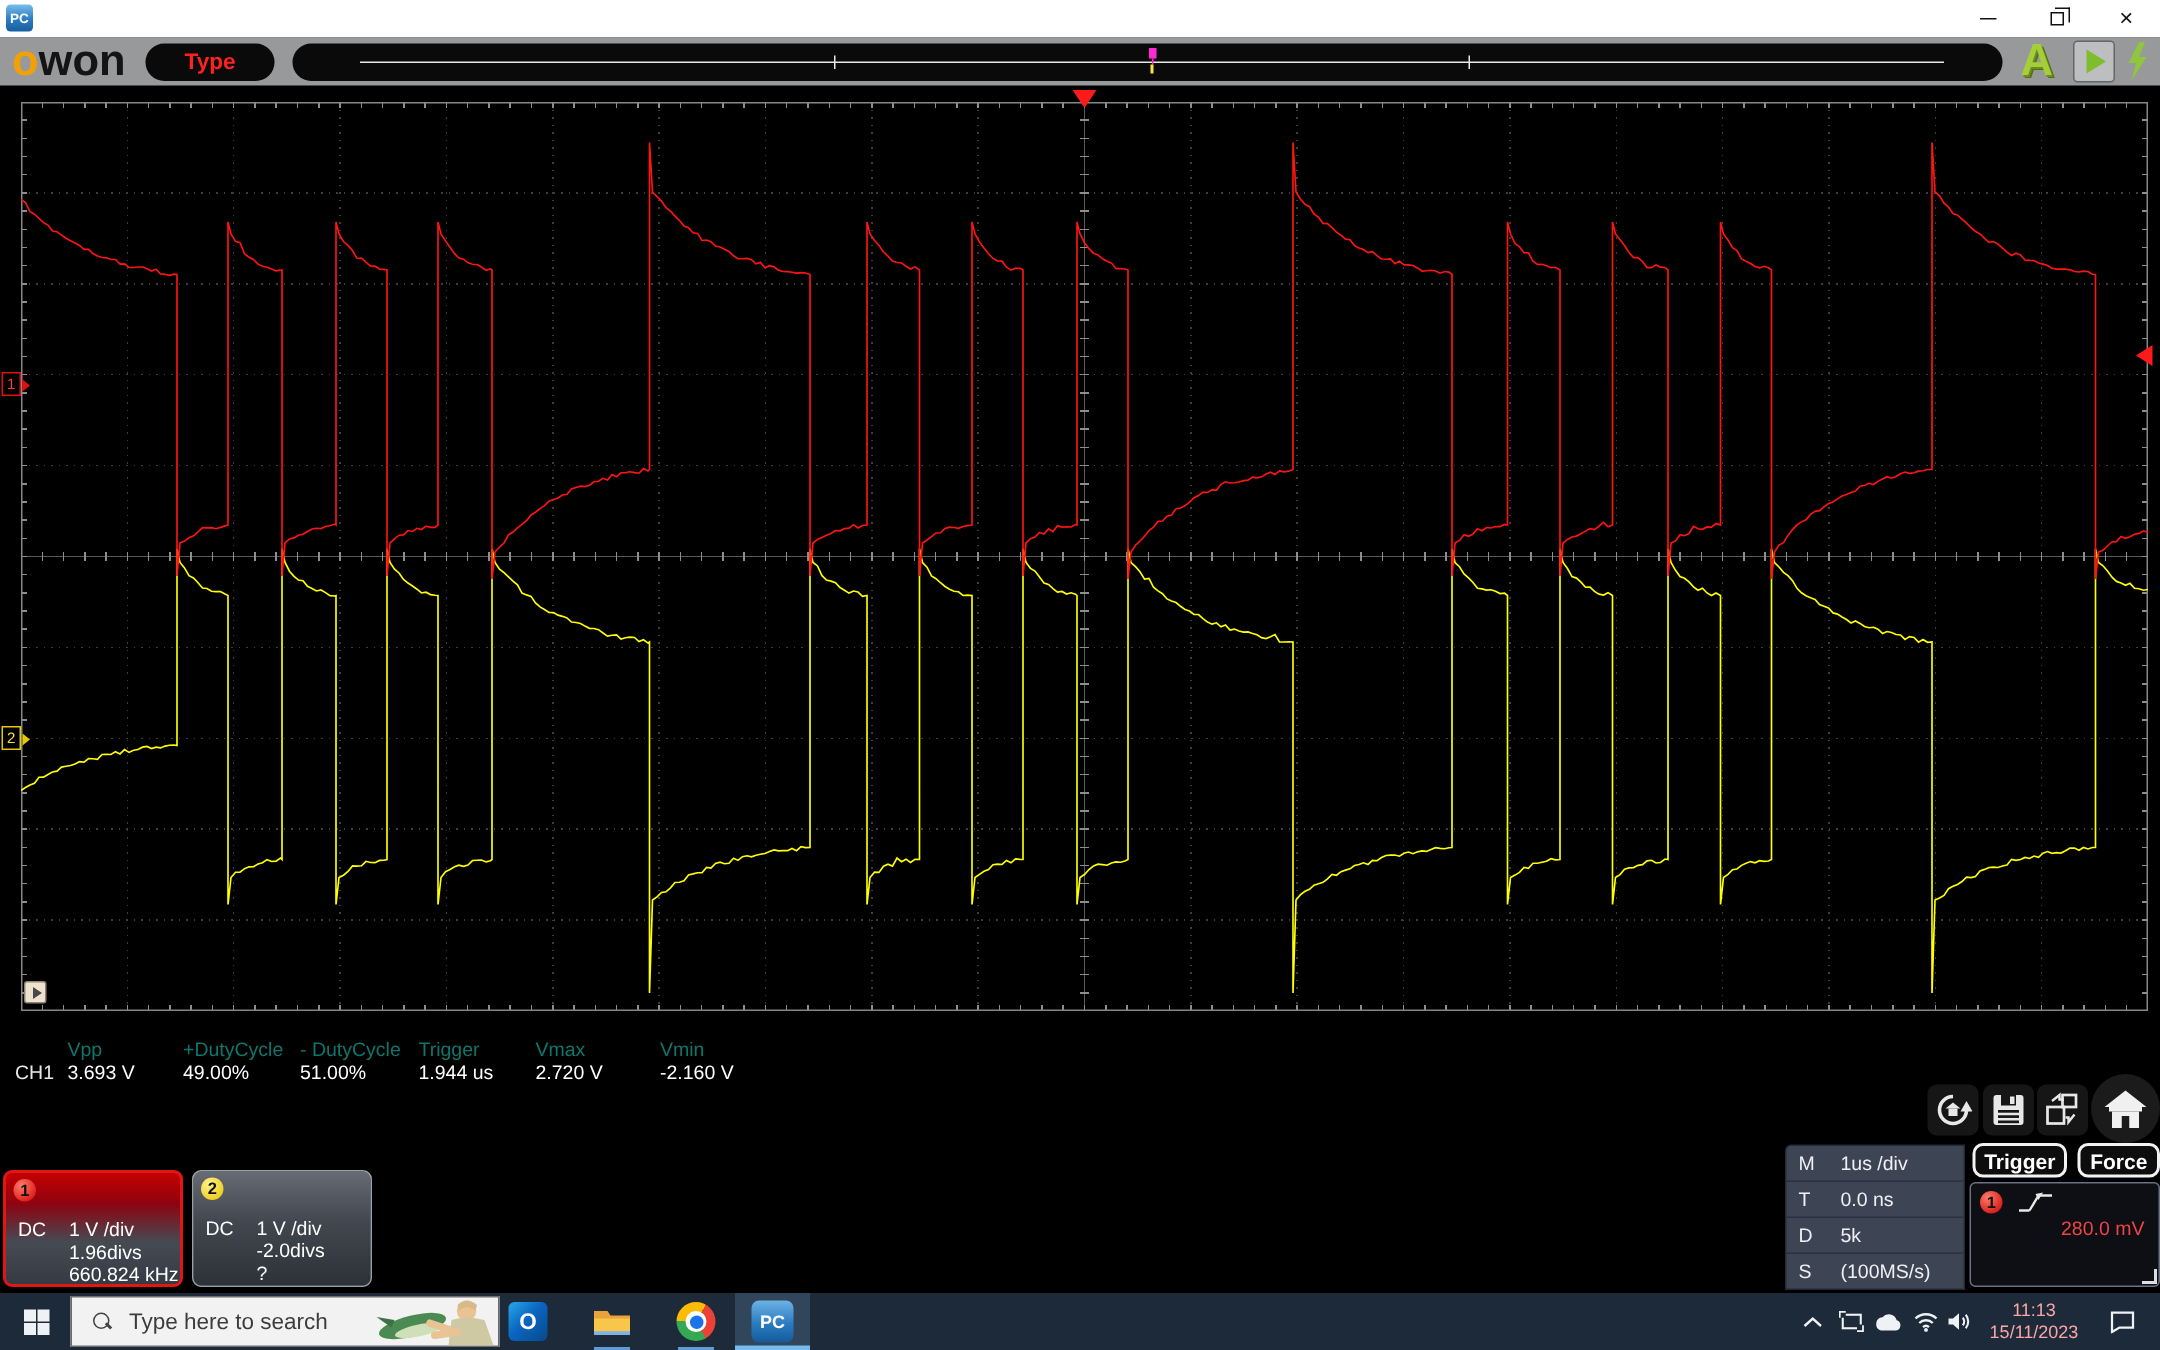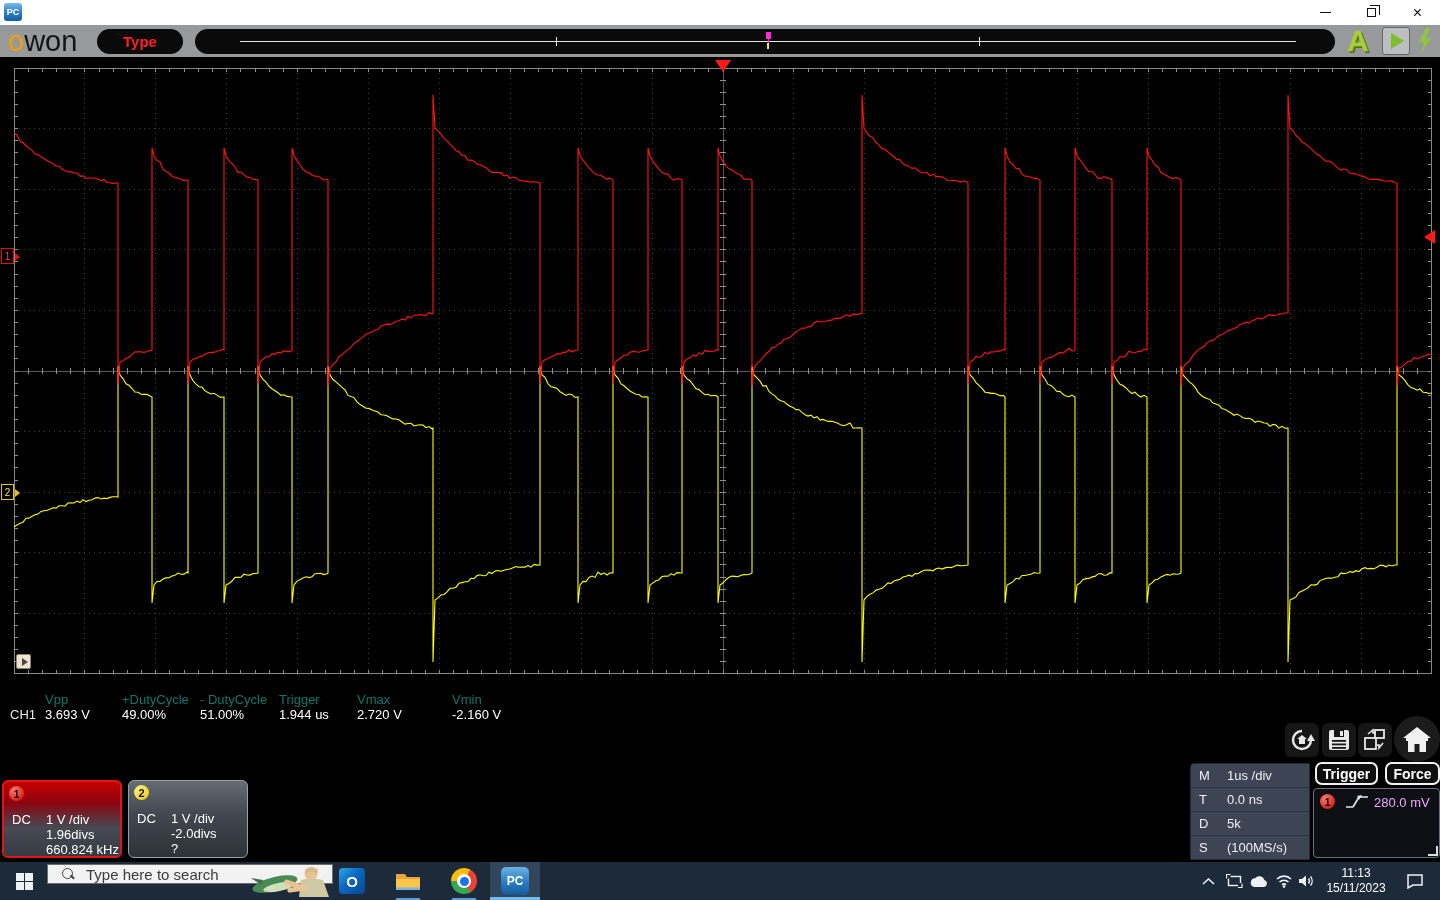--- a/index.html
+++ b/index.html
@@ -13,21 +13,21 @@
     background:linear-gradient(180deg,#79bdea,#2a7cc2 55%,#175e9e);color:#fff;font-size:9px;
     font-weight:bold;display:flex;align-items:center;justify-content:center}
   .win-btn{position:absolute;top:0;height:25px;width:45px;display:flex;align-items:center;justify-content:center;color:#111}
   .win-min span{display:block;width:11px;height:0;border-top:1.5px solid #111}
   .win-restore span{display:block;width:9px;height:9px;border:1.2px solid #111;position:relative;background:#fff}
   .win-restore span::before{content:"";position:absolute;left:2px;top:-4px;width:9px;height:9px;border:1.2px solid #111;border-left:none;border-bottom:none}
   .win-close{font-size:16px}
 
   
   .chrome{position:absolute;left:0;top:25px;width:1440px;height:32px;background:#97999b}
-  .logo{position:absolute;left:8px;top:26px;font-size:29px;font-weight:400;letter-spacing:0;color:#141414;line-height:30px}
+  .logo{position:absolute;left:8px;top:26px;font-size:29px;font-weight:700;letter-spacing:0;color:#141414;line-height:30px}
   .logo .logo-o{color:#f2a007}
   .stop-pill{position:absolute;left:97px;top:29px;width:86px;height:25px;border-radius:13px;background:#0a0a0a;
     display:flex;align-items:center;justify-content:center;color:#ff2020;font-weight:bold;font-size:15px}
   .hslider{position:absolute;left:195px;top:29px;width:1140px;height:25px;border-radius:13px;background:#0a0a0a}
   .hline{position:absolute;left:45px;top:12px;width:1056px;height:1px;background:#e8e8e8}
   .htick{position:absolute;top:8px;width:1px;height:9px;background:#e8e8e8}
   .hmarker{position:absolute;top:3px;width:5px;height:7px;background:#ff2ad4}
   .hmarker::after{content:"";position:absolute;left:2px;top:7px;width:1px;height:4px;background:#ff2ad4}
   .hmarker-dash{position:absolute;top:14px;width:2px;height:6px;background:#ffe23c}
   .auto-a{position:absolute;left:1347px;top:25px;font-size:30px;font-weight:900;color:#a6ce39;
@@ -93,50 +93,50 @@
   .pill-btn{position:absolute;top:762px;height:23px;background:#0d0d0d;border:2px solid #f2f2f2;border-radius:7px;
     color:#fff;font-weight:bold;font-size:14px;display:flex;align-items:center;justify-content:center}
   .trig-btn{left:1315px;width:63px}
   .force-btn{left:1385px;width:55px}
   .trig-box{position:absolute;left:1313px;top:788px;width:127px;height:70px;background:#0d0f14;
     border:1px solid #6a7184;border-radius:4px}
   .src-badge{position:absolute;left:6px;top:5px;width:15px;height:15px;border-radius:50%;
     background:radial-gradient(circle at 35% 30%,#ff7a6a,#c80000);color:#111;font-weight:bold;font-size:11px;
     display:flex;align-items:center;justify-content:center}
   .edge-icon{position:absolute;left:30px;top:4px}
-  .trig-level-text{position:absolute;left:60px;top:6px;color:#f0abfc;font-size:13px;white-space:nowrap}
+  .trig-level-text{position:absolute;left:60px;top:22px;color:#ef4444;font-size:13px;white-space:nowrap}
   .resize-grip{position:absolute;left:1428px;top:846px;width:10px;height:10px;
     border-right:2px solid #ddd;border-bottom:2px solid #ddd}
 
   
   .taskbar{position:absolute;left:0;top:862px;width:1440px;height:38px;background:#1c2a3a}
   .start-btn{position:absolute;left:0;top:0;width:48px;height:38px;display:flex;align-items:center;justify-content:center}
   .win-logo{display:grid;grid-template-columns:8px 8px;grid-template-rows:8px 8px;gap:1px}
   .win-logo i{background:#eef2f5}
-  .search-box{position:absolute;left:47px;top:2px;width:286px;height:20px;background:#f2f2f2;border:1px solid #6d6d6d;
+  .search-box{position:absolute;left:47px;top:2px;width:286px;height:34px;background:#f2f2f2;border:1px solid #6d6d6d;
     display:flex;align-items:center}
   .mag{position:relative;width:12px;height:12px;margin-left:14px}
   .mag::before{content:"";position:absolute;left:0;top:0;width:9px;height:9px;border:1.6px solid #444;border-radius:50%}
   .mag::after{content:"";position:absolute;left:8px;top:8px;width:5px;height:1.6px;background:#444;transform:rotate(45deg)}
   .search-text{margin-left:12px;color:#3c3c3c;font-size:15px;white-space:nowrap}
   .irwin{position:absolute;right:1px;top:1px;width:82px;height:31px;overflow:hidden}
   .tb-app{position:absolute;top:0;width:48px;height:38px;display:flex;align-items:center;justify-content:center}
   .tb-underline{position:absolute;bottom:0;left:12px;width:24px;height:2px;background:#5f9bd5}
   .tb-pc{background:#32465b}
   .tb-pc .tb-underline{left:0;width:50px;height:3px;background:#76b9ed}
   .outlook-ic{width:26px;height:26px;border-radius:4px;background:linear-gradient(135deg,#28a8ea 0%,#0a66c2 45%,#064a8c 100%);
     color:#fff;font-weight:bold;font-size:15px;display:flex;align-items:center;justify-content:center}
   .chrome-ic{position:relative;width:26px;height:26px;border-radius:50%;
     background:conic-gradient(from 150deg,#34a853 0deg 120deg,#fbbc05 120deg 240deg,#ea4335 240deg 360deg)}
   .chrome-ic::before{content:"";position:absolute;left:6px;top:6px;width:14px;height:14px;background:#fff;border-radius:50%}
   .chrome-ic::after{content:"";position:absolute;left:8.5px;top:8.5px;width:9px;height:9px;background:#1a73e8;border-radius:50%}
   .pc-ic{width:28px;height:28px;border-radius:5px;background:linear-gradient(180deg,#6cb2e4,#2a7cc2 55%,#155a9a);
     color:#fff;font-weight:bold;font-size:12px;display:flex;align-items:center;justify-content:center}
   .tray-item{position:absolute;top:0;height:38px;display:flex;align-items:center;justify-content:center}
-  .clock{position:absolute;left:1316px;top:0;width:80px;height:38px;color:#ffffff;font-size:12px;
+  .clock{position:absolute;left:1316px;top:0;width:80px;height:38px;color:#fca5a5;font-size:12px;
     display:flex;flex-direction:column;align-items:center;justify-content:center;line-height:15px}
 </style>
 </head>
 <body>
 
 <div class="screen">
 
   <div class="titlebar">
     <div class="pc-badge">PC</div>
     <div class="win-btn win-min" style="left:1303px">
@@ -670,21 +670,21 @@
       <div class="val">51.00%</div>
     </div>
     <div class="meas-col" style="left:279px">
       <div class="lab">Trigger</div>
       <div class="val">1.944 us</div>
     </div>
     <div class="meas-col" style="left:357px">
       <div class="lab">Vmax</div>
       <div class="val">2.720 V</div>
     </div>
-    <div class="meas-col" style="left:452px">
+    <div class="meas-col" style="left:440px">
       <div class="lab">Vmin</div>
       <div class="val">-2.160 V</div>
     </div>
   </div>
 
   <div class="chbox chbox1">
     <div class="ch-badge red">1</div>
     <div class="coupling">DC</div>
     <div class="scale">1 V /div</div>
     <div class="pos">1.96divs</div>

